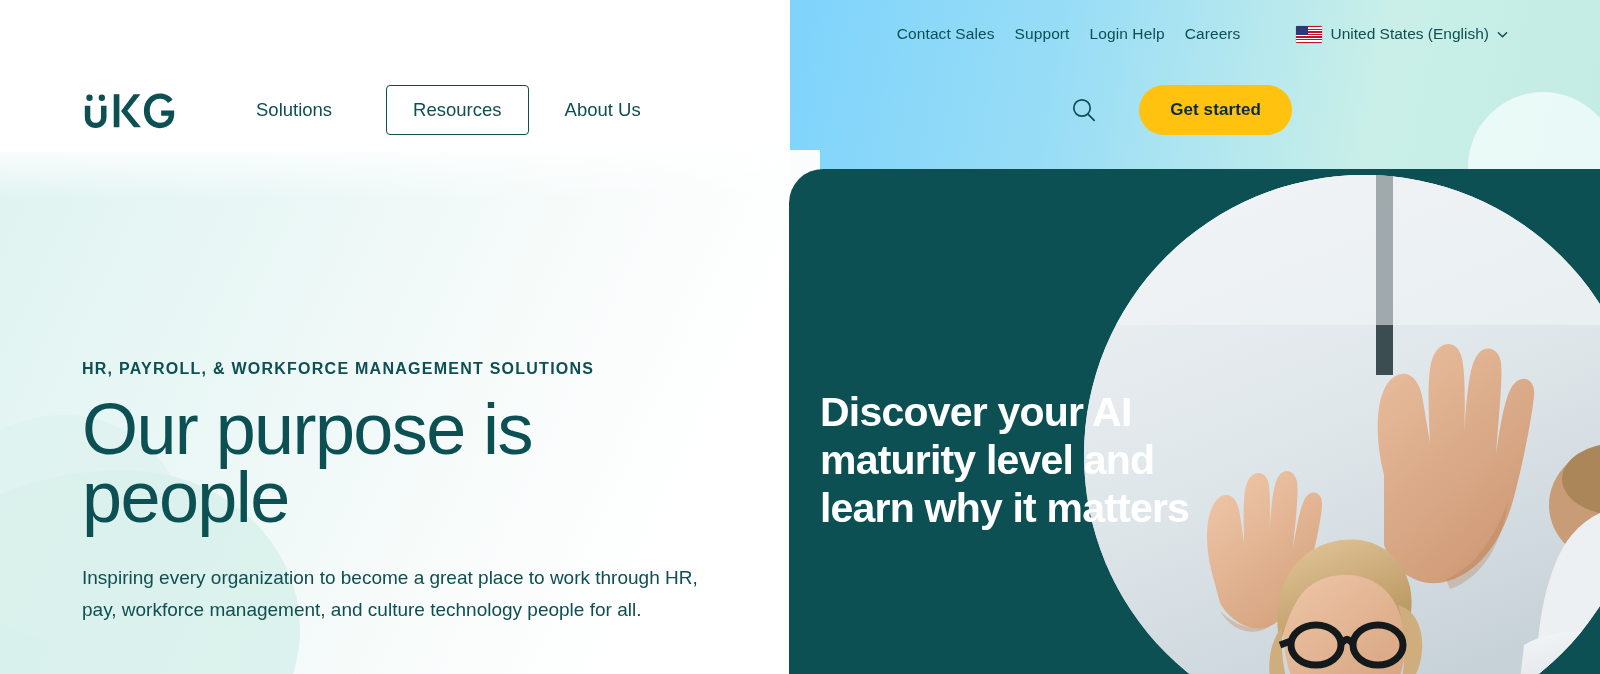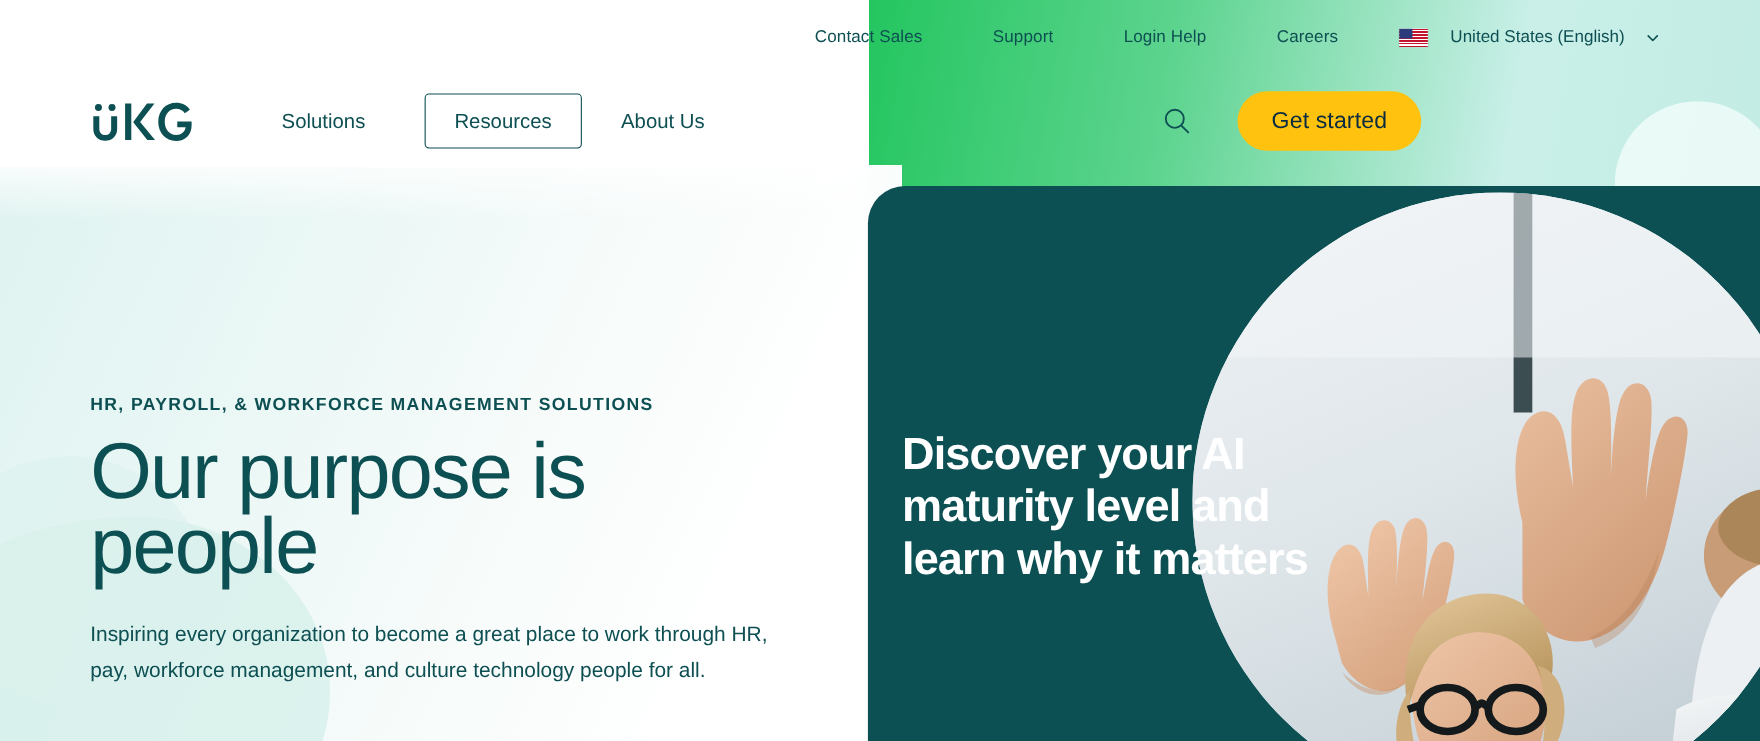--- a/index.html
+++ b/index.html
@@ -3,21 +3,21 @@
 <meta charset="utf-8">
 <style>
   * { margin:0; padding:0; box-sizing:border-box; }
   html, body {
     width:1600px; height:674px;
     font-family:"Liberation Sans", sans-serif;
     overflow:hidden; background:#ffffff;
   }
   #page {
     position:relative; width:1600px; height:674px; overflow:hidden;
-    background:#22c55e;
+    background:#7dd3fc;
   }
 
   
   .bg-gradient-topright {
     position:absolute; top:0; right:0; width:820px; height:180px;
     background:linear-gradient(100deg, rgba(214,242,238,0) 0%, rgba(205,240,235,0.35) 35%, #c9efe8 72%, #c3ece5 100%);
     pointer-events:none;
   }
   .bg-blob-topright {
     position:absolute; top:92px; right:-18px; width:150px; height:150px;
@@ -53,25 +53,25 @@
   }
 
   
   .utility-bar {
     position:absolute; top:0; left:0; width:1600px; height:68px;
     display:flex; align-items:center; justify-content:flex-end;
     padding-right:92px; gap:0; z-index:6;
   }
   .utility-link {
     font-size:15.5px; color:#0d4f52; text-decoration:none;
-    margin-left:64px; white-space:nowrap; letter-spacing:.1px;
+    margin-left:20px; white-space:nowrap; letter-spacing:.1px;
   }
   .utility-link:first-child { margin-left:0; }
   .locale {
-    display:flex; align-items:center; gap:20px;
+    display:flex; align-items:center; gap:8px;
     margin-left:56px; cursor:pointer;
   }
   .flag-icon {
     width:26px; height:17px; position:relative; display:block;
     border-radius:1px; overflow:hidden; flex:0 0 auto;
     background:repeating-linear-gradient(#c3122e 0 1.31px, #ffffff 1.31px 2.62px);
     box-shadow:0 0 0 .5px rgba(0,0,0,.12);
   }
   .flag-icon::after {
     content:""; position:absolute; left:0; top:0;
@@ -101,21 +101,21 @@
     padding:13px 26px; margin-right:34px;
   }
   .nav-right {
     margin-left:auto; margin-right:76px;
     display:flex; align-items:center; gap:42px;
   }
   .search-icon { width:26px; height:26px; cursor:pointer; display:block; }
   .search-icon svg { display:block; }
   .btn-get-started {
     background:#ffc20e; color:#0b2c40;
-    font-size:21px; font-weight:normal;
+    font-size:17px; font-weight:bold;
     border:none; border-radius:999px;
     padding:15px 31px; cursor:pointer; white-space:nowrap;
     letter-spacing:.1px;
   }
 
   
   .hero-left {
     position:absolute; left:82px; top:360px; width:660px; z-index:4;
   }
   .eyebrow {

